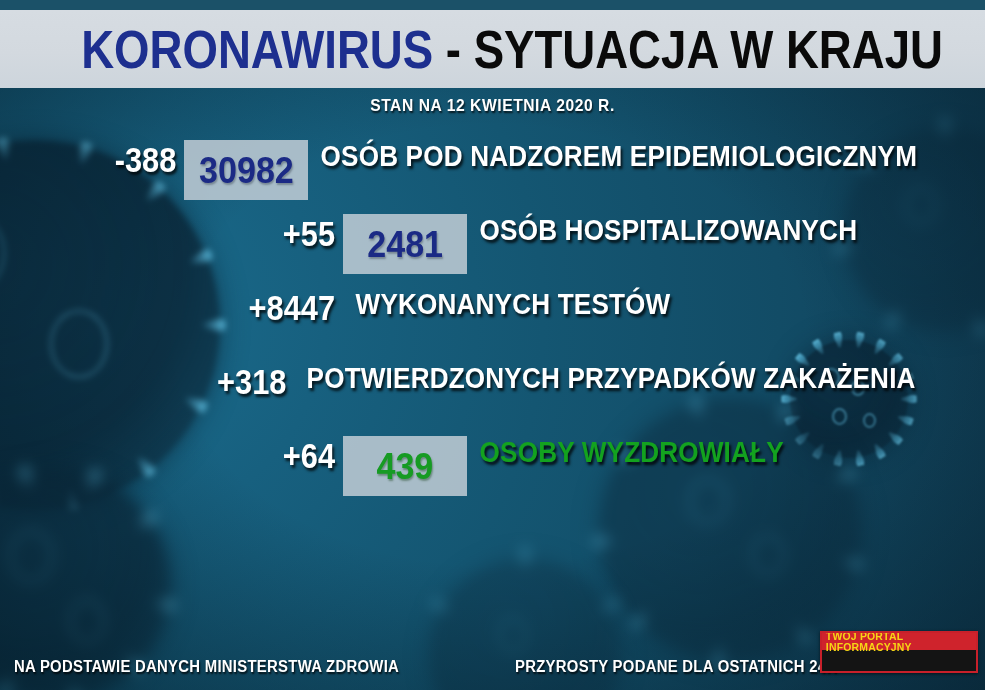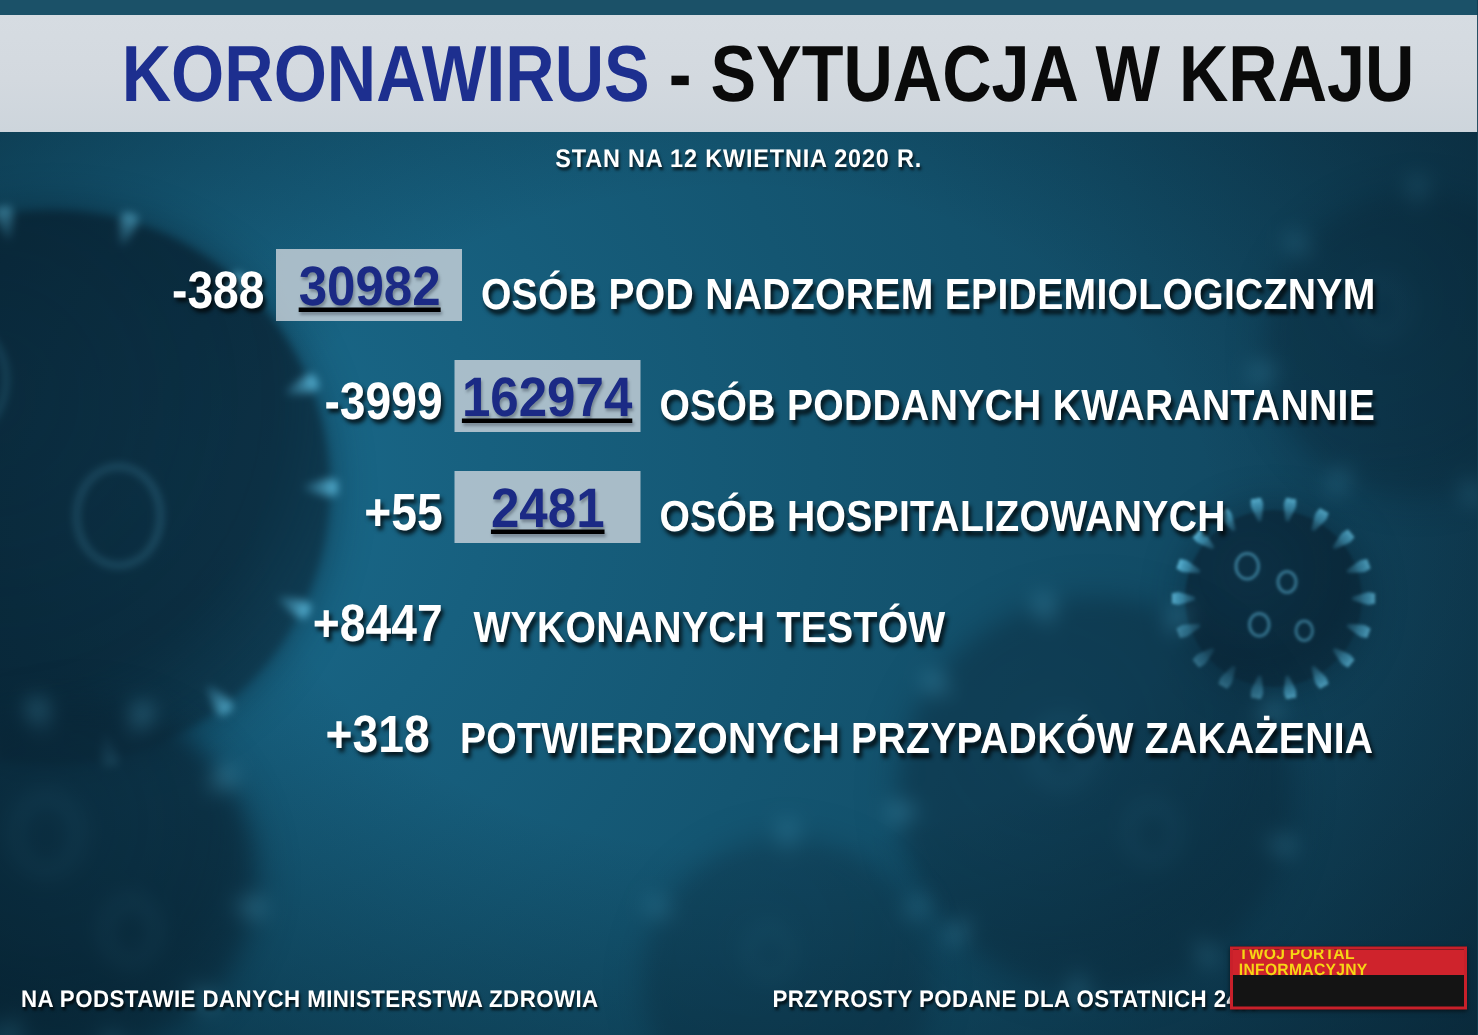--- a/index.html
+++ b/index.html
@@ -64,35 +64,34 @@
   .datestamp{
     position:absolute;left:0;top:96px;width:985px;text-align:center;
     font-family:"Liberation Sans Narrow","Liberation Sans", sans-serif;
     font-weight:bold;font-size:17px;color:#ffffff;letter-spacing:.6px;
     transform:scaleX(.92);
     text-shadow:1px 2px 2px rgba(0,0,0,.75);
   }
 
   
   .rows{position:absolute;left:0;top:140px;width:985px;}
-  .row{height:74px;display:flex;align-items:flex-end;}
+  .row{height:74px;display:flex;align-items:flex-start;padding-left:40px;}
   .delta{
     width:303px;text-align:right;padding-right:9px;
     font-family:"Liberation Sans Narrow","Liberation Sans", sans-serif;
     font-weight:bold;font-size:35px;color:#ffffff;
     transform:scaleX(.88);transform-origin:right center;
     text-shadow:2px 3px 3px rgba(0,0,0,.78);
     white-space:nowrap;
   }
   .numbox{
-    width:124px;height:48px;
+    width:124px;height:60px;
     background:rgba(205,213,220,.80);
     display:flex;align-items:center;justify-content:center;
     flex:0 0 124px;
-    text-decoration:underline;
   }
   .num{
     font-family:"Liberation Sans Narrow","Liberation Sans", sans-serif;
     font-weight:bold;font-size:37px;color:#1b2a85;
     transform:scaleX(.92);white-space:nowrap;line-height:1;
     text-shadow:1px 2px 2px rgba(60,70,85,.45);
   }
   .num.red{color:#e8161f;text-shadow:1px 2px 2px rgba(70,30,30,.45);}
   .num.green{color:#169b23;text-shadow:1px 2px 2px rgba(30,70,35,.45);}
   .label{
@@ -371,47 +370,47 @@
   <div class="rows">
 
     <div class="row">
       <div class="delta">-388</div>
       <div class="numbox">
         <div class="num">30982</div>
       </div>
       <div class="label">OSÓB POD NADZOREM EPIDEMIOLOGICZNYM</div>
     </div>
 
-    <div class="row">
-      <div class="delta">-3999</div>
-      <div class="numbox">
-        <div class="num">162974</div>
-      </div>
-      <div class="label">OSÓB PODDANYCH KWARANTANNIE</div>
-    </div>
 
     <div class="row">
       <div class="delta">+55</div>
       <div class="numbox">
         <div class="num">2481</div>
       </div>
       <div class="label">OSÓB HOSPITALIZOWANYCH</div>
     </div>
 
     <div class="row">
       <div class="delta">+8447</div>
       <div class="label">WYKONANYCH TESTÓW</div>
     </div>
 
     <div class="row">
       <div class="delta">+318</div>
       <div class="label">POTWIERDZONYCH PRZYPADKÓW ZAKAŻENIA</div>
     </div>
 
 
+    <div class="row">
+      <div class="delta">+64</div>
+      <div class="numbox">
+        <div class="num green">439</div>
+      </div>
+      <div class="label green">OSOBY WYZDROWIAŁY</div>
+    </div>
 
   </div>
 
   <div class="foot-left">NA PODSTAWIE DANYCH MINISTERSTWA ZDROWIA</div>
   <div class="foot-mid">PRZYROSTY PODANE DLA OSTATNICH 24H</div>
 
   <div class="logo">
     <div class="logo-bot">
       <span>TWÓJ PORTAL INFORMACYJNY</span>
     </div>

